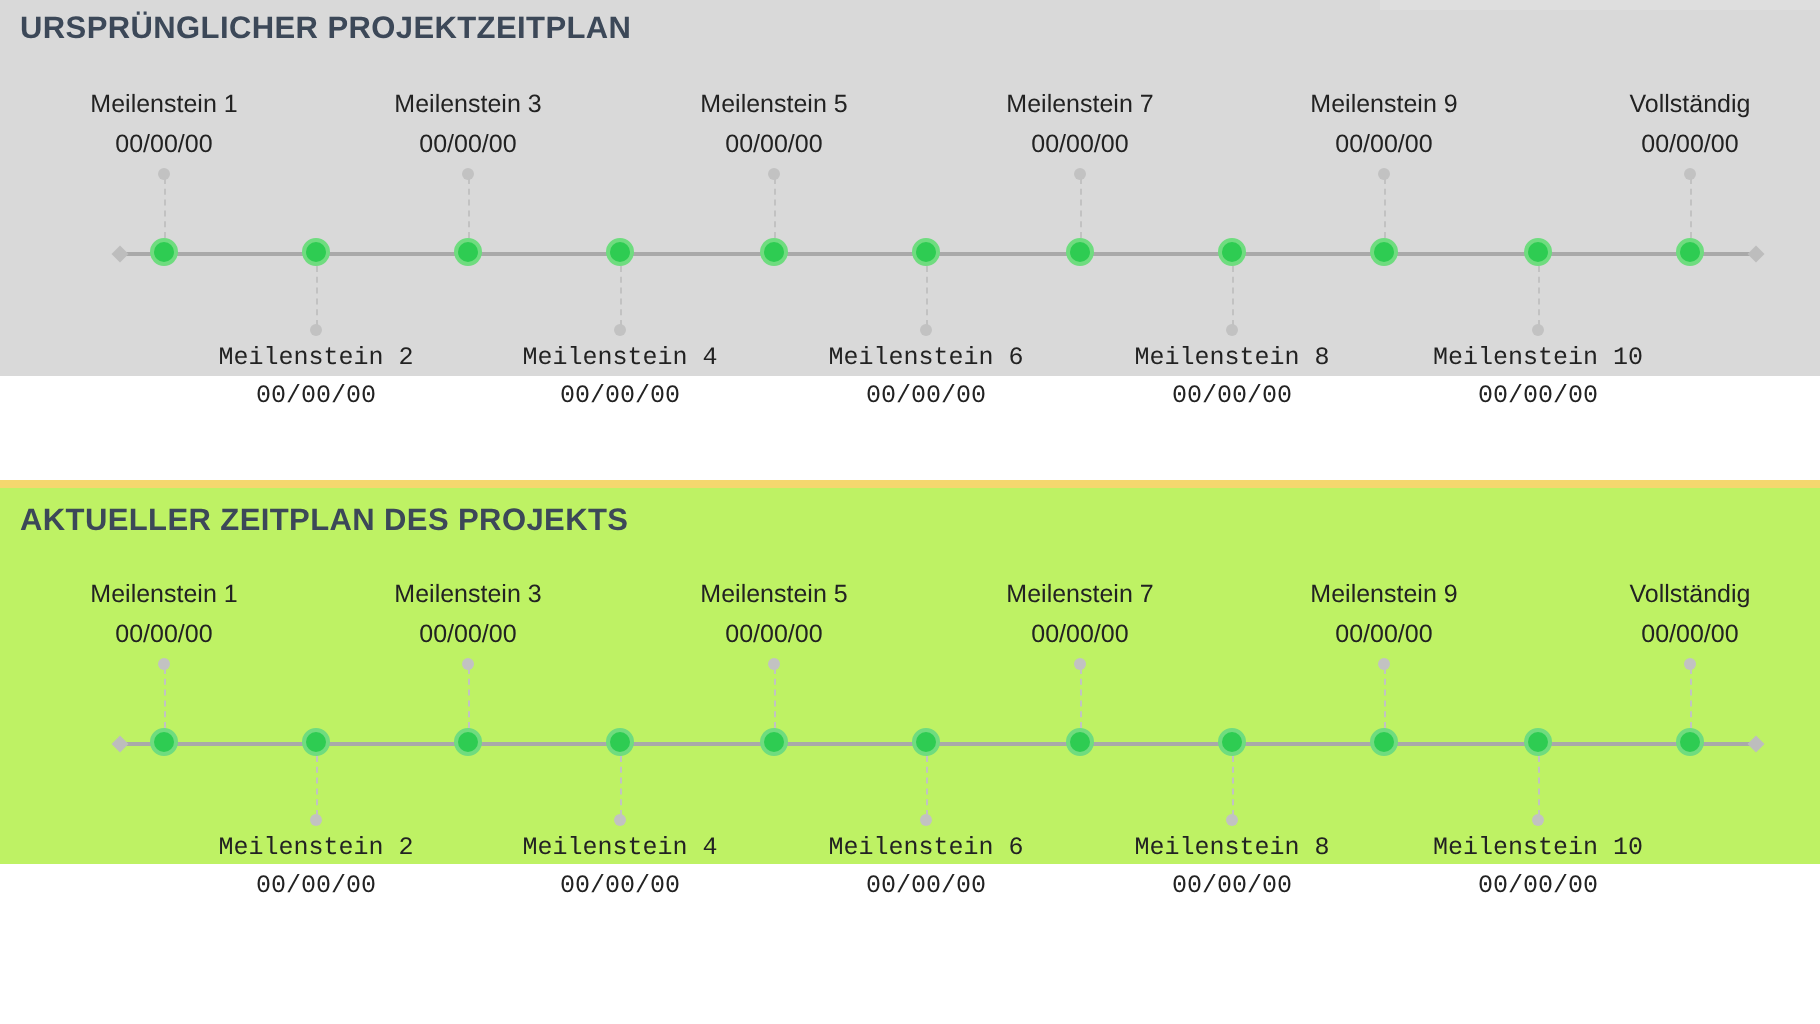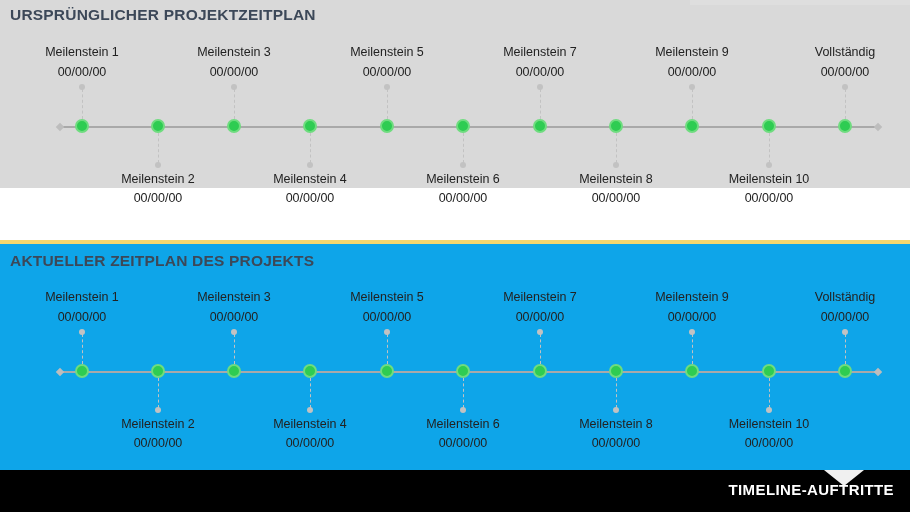--- a/index.html
+++ b/index.html
@@ -7,21 +7,21 @@
     width:910px;height:512px;
     font-family:"Liberation Sans","DejaVu Sans",sans-serif;
     background:#ffffff;overflow:hidden;position:relative;
   }
   .slide{position:absolute;inset:0;width:910px;height:512px;}
 
   
   .section{position:absolute;left:0;width:910px;}
   #sec-top{top:0;height:188px;background:#d9d9d9;}
   #sec-top .toprim{position:absolute;top:0;left:690px;width:220px;height:5px;background:#dedede;}
-  #sec-bottom{top:244px;height:226px;background:#0ea5e9;}
+  #sec-bottom{top:244px;height:188px;background:#bef264;}
 
   .divider{position:absolute;left:0;top:240px;width:910px;height:4px;background:#f5d76e;}
 
   .sec-title{
     position:absolute;left:10px;
     font-size:15.5px;font-weight:bold;color:#3c4858;
     letter-spacing:.2px;white-space:nowrap;
   }
   #sec-top .sec-title{top:6px;}
   #sec-bottom .sec-title{top:8px;}
@@ -57,21 +57,21 @@
     background:#c2c2c2;
   }
   .enddot.up{bottom:36px;}
   .enddot.down{top:36px;}
 
   
   .lbl{position:absolute;text-align:center;width:160px;left:-80px;line-height:1.55;}
   .lbl .name{font-size:12.5px;color:#222222;white-space:nowrap;}
   .lbl .date{font-size:12.5px;color:#222222;white-space:nowrap;}
   .lbl.up{bottom:44px;}
-  .lbl.down{top:44px;}
+  .lbl.down{top:44px;font-family:Liberation Mono, monospace;}
 
   
   .banner{
     position:absolute;left:0;top:470px;width:910px;height:42px;background:#000000;
   }
   .notch{
     position:absolute;top:0;left:824px;width:0;height:0;
     border-left:20px solid transparent;
     border-right:20px solid transparent;
     border-top:16px solid #f0f0f0;
@@ -299,18 +299,14 @@
           <div class="enddot up"></div>
           <div class="dot"></div>
           <div class="lbl up">
             <div class="name">Vollständig</div>
             <div class="date">00/00/00</div>
           </div>
         </div>
       </div>
   </div>
 
-  <div class="banner">
-    <div class="notch"></div>
-    <div class="banner-title">TIMELINE-AUFTRITTE</div>
-  </div>
 
 </div>
 
 </body></html>

